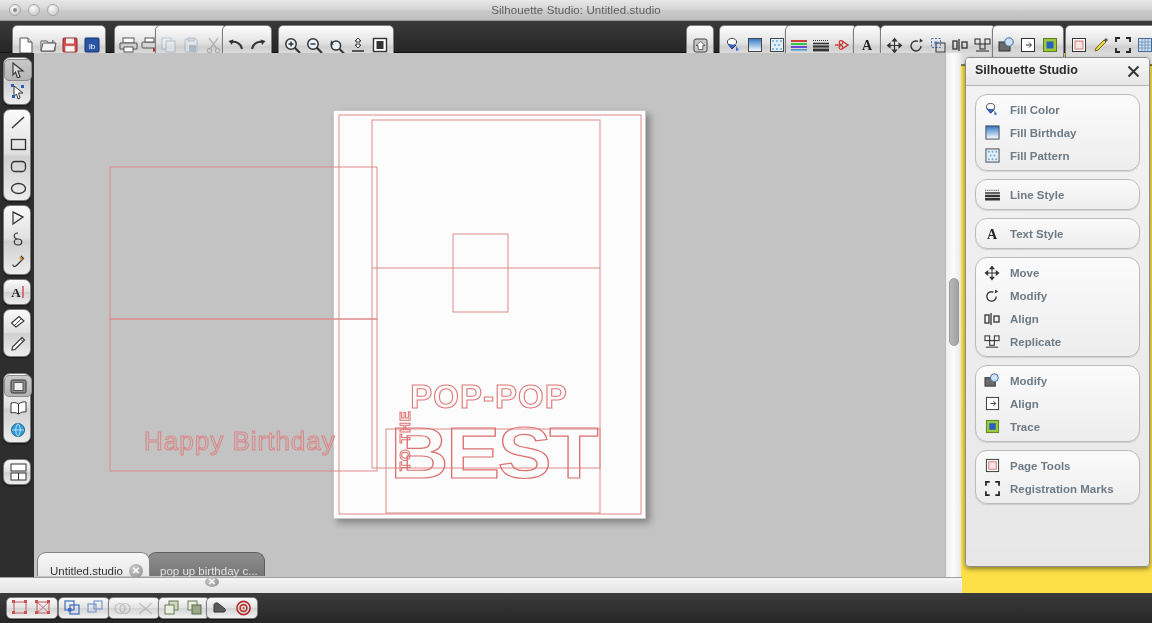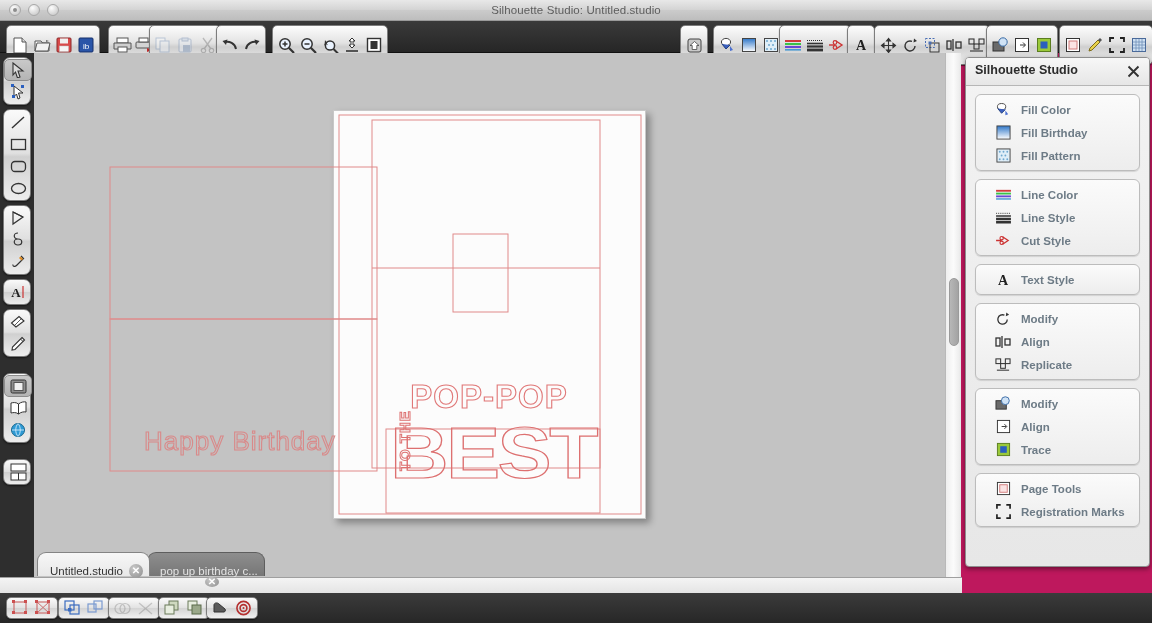--- a/index.html
+++ b/index.html
@@ -1,19 +1,19 @@
 <!DOCTYPE html>
 <html><head>
 <meta charset="utf-8">
 <style>
   html,body{margin:0;padding:0;background:#2b2b2b;}
   body{width:1152px;height:623px;overflow:hidden;
        font-family:"Liberation Sans",sans-serif;
        -webkit-font-smoothing:antialiased;}
-  #app{position:relative;width:1152px;height:623px;overflow:hidden;background:#be185d;}
+  #app{position:relative;width:1152px;height:623px;overflow:hidden;background:#fde047;}
 
   
   .titlebar{position:absolute;left:0;top:0;width:1152px;height:21px;
     background:linear-gradient(to bottom,#e8e8e8 0%,#d4d4d4 48%,#cbcbcb 52%,#bdbdbd 100%);
     border-bottom:1px solid #9a9a9a;box-sizing:border-box;}
   .title-text{position:absolute;left:0;top:0;width:1152px;height:21px;line-height:21px;
     text-align:center;font-size:11.5px;color:#5d5d5d;letter-spacing:.1px;}
   .tl-btns{position:absolute;left:9px;top:4px;display:flex;gap:7px;}
   .tl-btn{width:12px;height:12px;border-radius:50%;
     background:radial-gradient(circle at 36% 30%,#fdfdfd,#d8d8d8 60%,#bfbfbf 100%);
@@ -21,21 +21,21 @@
   .tl-btn.first::after{content:"";position:absolute;left:3px;top:3px;width:4px;height:4px;
     border-radius:50%;background:#8d8d8d;}
 
   
   .toolbar{position:absolute;left:0;top:21px;width:1152px;height:32px;
     background:linear-gradient(to bottom,#3a3a3a,#262626);border-bottom:1px solid #111;
     box-sizing:border-box;}
   .tgroup{position:absolute;top:4px;height:40px;display:flex;align-items:center;
     background:linear-gradient(to bottom,#fdfdfd,#e2e2e2 45%,#cfcfcf 55%,#efefef);
     border:1px solid #7d7d7d;border-radius:5px;box-shadow:0 1px 1px rgba(0,0,0,.5);
-    padding:0 2px;box-sizing:border-box;}
+    padding:0 2px;box-sizing:border-box;margin-left:6px;}
   .tbtn{width:22px;height:22px;display:flex;align-items:center;justify-content:center;
     position:relative;}
   .tbtn svg{display:block;}
   .tbtn.dim{opacity:.38;}
 
   
   .ltools{position:absolute;left:0;top:53px;width:34px;height:525px;background:#2e2e2e;}
   .lgroup{margin:4px 3px;background:linear-gradient(to bottom,#fafafa,#e0e0e0 48%,#d0d0d0 52%,#ededed);
     border:1px solid #7a7a7a;border-radius:7px;box-shadow:0 1px 2px rgba(0,0,0,.55);
     padding:1px 0;box-sizing:border-box;width:28px;}
@@ -69,22 +69,22 @@
   .panel{position:absolute;left:965px;top:57px;width:185px;height:510px;
     background:linear-gradient(to bottom,#f3f3f3,#e7e7e7);
     border:1px solid #8e8e8e;border-radius:4px;box-sizing:border-box;
     box-shadow:0 2px 5px rgba(0,0,0,.45);overflow:hidden;}
   .panel-head{height:27px;position:relative;
     background:linear-gradient(to bottom,#f7f7f7,#e6e6e6);border-bottom:1px solid #b6b6b6;}
   .panel-title{position:absolute;left:9px;top:5px;font-size:12.5px;font-weight:bold;color:#2b2b2b;}
   .panel-close{position:absolute;right:7px;top:4px;width:18px;height:18px;
     display:flex;align-items:center;justify-content:center;}
   .pgroup{margin:8px 9px;background:linear-gradient(to bottom,#fbfbfb,#ededed);
-    border:1px solid #bcbcbc;border-radius:6px;box-shadow:0 1px 1px rgba(0,0,0,.12);
-    padding:3px 11px;box-sizing:border-box;}
+    border:1px solid #bcbcbc;border-radius:12px;box-shadow:0 1px 1px rgba(0,0,0,.12);
+    padding:3px 0;box-sizing:border-box;}
   .pitem{height:23px;display:flex;align-items:center;padding-left:5px;box-sizing:border-box;}
   .pico{width:22px;height:19px;display:flex;align-items:center;justify-content:center;flex:0 0 22px;}
   .plabel{font-size:11.5px;font-weight:bold;color:#6d7b86;margin-left:7px;white-space:nowrap;}
 
   
   .tabstrip{position:absolute;left:0;top:548px;width:962px;height:30px;}
   .tab{position:absolute;top:4px;height:24px;display:flex;align-items:center;
     padding:12px 6px 0 12px;box-sizing:border-box;
     border:1px solid #848484;border-bottom:none;
     border-radius:9px 9px 0 0;}
@@ -629,66 +629,55 @@
             </svg>
         </span>
         <span class="plabel">Fill Pattern</span>
       </div>
     </div>
 
     <div class="pgroup">
       <div class="pitem">
         <span class="pico">
           <svg width="17" height="13" viewBox="0 0 18 14">
-              <rect x="1" y="2" width="16" height="2" fill="#d23b3b"></rect>
-              <rect x="1" y="5" width="16" height="2" fill="#3bc24a"></rect>
-              <rect x="1" y="8" width="16" height="2" fill="#6a4ad2"></rect>
-              <rect x="1" y="11" width="16" height="1.6" fill="#4a9ad2"></rect>
-            </svg>
-        </span>
-        <span class="plabel">Line Color</span>
-      </div>
-      <div class="pitem">
-        <span class="pico">
-          <svg width="17" height="13" viewBox="0 0 18 14">
               <g stroke="#333">
                 <path d="M1 2.5h16" stroke-dasharray="1,1"></path>
                 <path d="M1 5.5h16" stroke-width="1.6"></path>
                 <path d="M1 8.5h16" stroke-width="2.2"></path>
                 <path d="M1 12h16" stroke-width="2.8"></path>
               </g>
             </svg>
         </span>
         <span class="plabel">Line Style</span>
       </div>
-      <div class="pitem">
-        <span class="pico">
-          <svg width="17" height="13" viewBox="0 0 18 14">
-              <path d="M1 7h6" stroke="#c33" stroke-width="1.4"></path>
-              <path d="M8 3l6 4-6 4" fill="none" stroke="#c33" stroke-width="1.4"></path>
-              <circle cx="7" cy="4.5" r="1.8" fill="none" stroke="#c33" stroke-width="1.2"></circle>
-              <circle cx="7" cy="9.5" r="1.8" fill="none" stroke="#c33" stroke-width="1.2"></circle>
-            </svg>
-        </span>
-        <span class="plabel">Cut Style</span>
-      </div>
     </div>
 
     <div class="pgroup">
       <div class="pitem">
         <span class="pico">
           <svg width="16" height="16" viewBox="0 0 16 16">
               <text x="8" y="13" font-size="14" font-weight="bold" text-anchor="middle" fill="#222" font-family="Liberation Serif">A</text>
             </svg>
         </span>
         <span class="plabel">Text Style</span>
       </div>
     </div>
 
     <div class="pgroup">
+      <div class="pitem">
+        <span class="pico">
+          <svg width="16" height="16" viewBox="0 0 17 17">
+              <g fill="none" stroke="#333" stroke-width="1.1">
+                <path d="M8.5 2v13M2 8.5h13"></path>
+                <path d="M8.5 1.5l-2 2.5h4zM8.5 15.5l-2-2.5h4zM1.5 8.5l2.5-2v4zM15.5 8.5l-2.5-2v4z" fill="#333"></path>
+              </g>
+            </svg>
+        </span>
+        <span class="plabel">Move</span>
+      </div>
       <div class="pitem">
         <span class="pico">
           <svg width="16" height="16" viewBox="0 0 17 17">
               <path d="M13 9a5 5 0 11-3-4.6" fill="none" stroke="#333" stroke-width="1.4"></path>
               <path d="M12 1.5l-.5 4 3.5-1.5z" fill="#333"></path>
             </svg>
         </span>
         <span class="plabel">Modify</span>
       </div>
       <div class="pitem">

